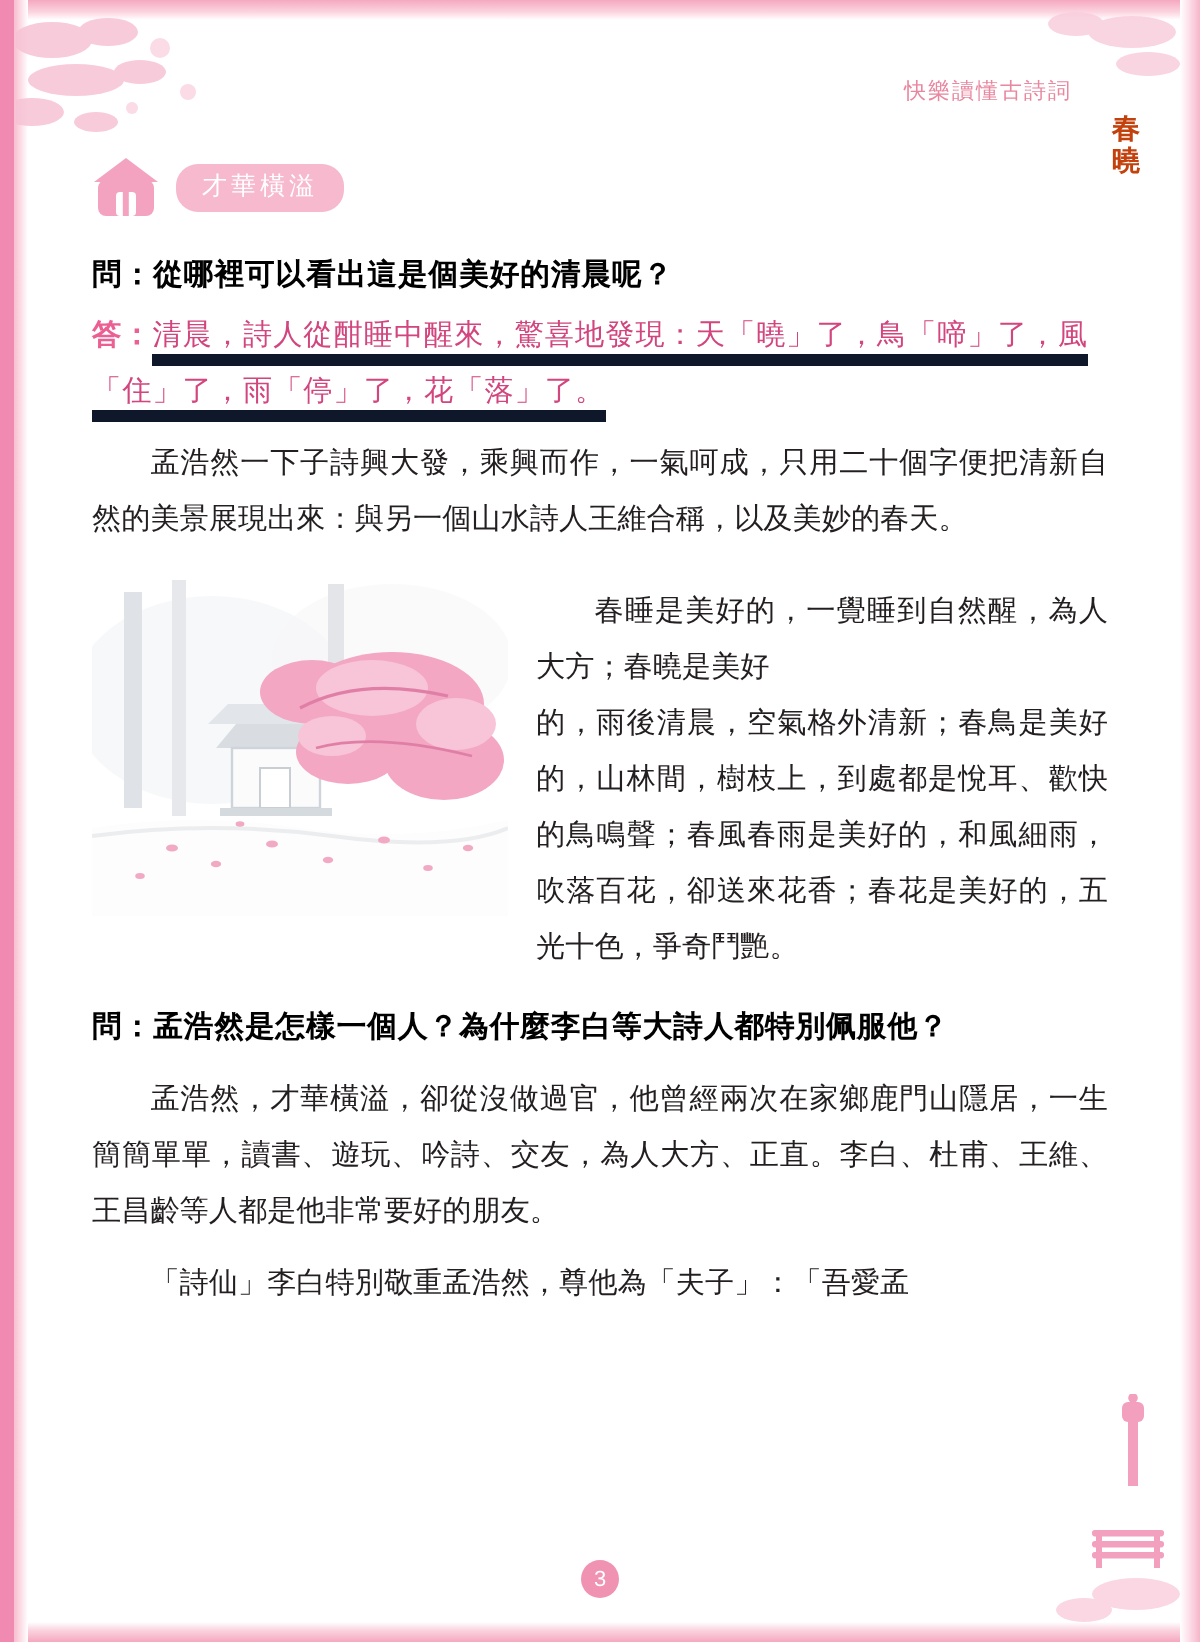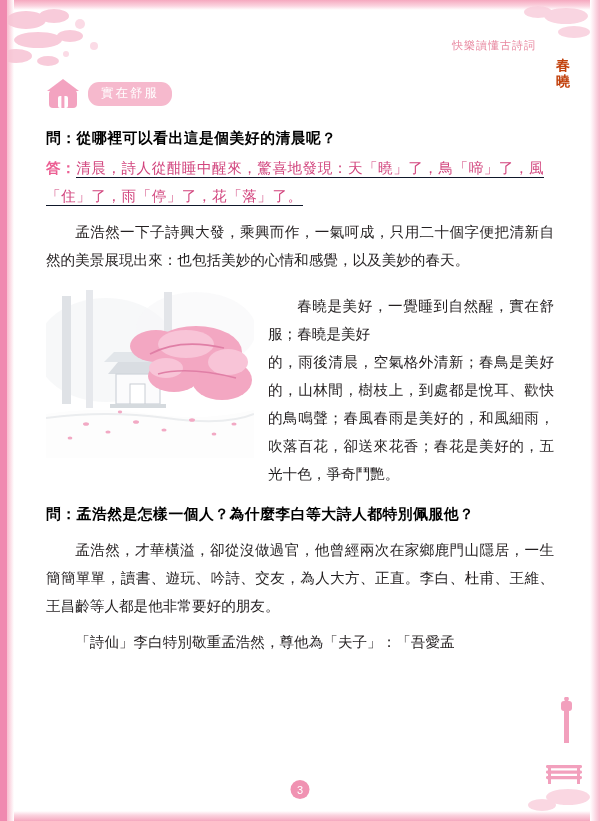--- a/index.html
+++ b/index.html
@@ -123,21 +123,21 @@
     margin: 4px 0 2px 0;
     letter-spacing: 0.5px;
   }
   .aline {
     color: #d2457e;
     font-size: 14.6px;
     letter-spacing: 0.5px;
     margin: 0 0 2px 0;
   }
   .aline .atxt {
-    border-bottom: 1px solid #0f172a;
+    border-bottom: 6px solid #0f172a;
     padding-bottom: 1px;
     display: inline;
   }
   .alabel { color: #ec5f93; font-weight: bold; }
   .para {
     text-indent: 2em;
     margin: 8px 0 0 0;
     text-align: justify;
   }
 
@@ -234,31 +234,31 @@
 
   <div class="section-head">
     <span class="house-icon">
       <svg width="34" height="32" viewBox="0 0 34 32">
         <rect x="3" y="12" width="28" height="18" rx="4" fill="#f3a3c0"></rect>
         <polygon points="17,1 33,13 1,13" fill="#f3a3c0"></polygon>
         <rect x="12" y="18" width="10" height="12" rx="2" fill="#ffffff"></rect>
         <rect x="15.4" y="18" width="3" height="12" fill="#f3a3c0"></rect>
       </svg>
     </span>
-    <span class="section-pill">實在舒服</span>
+    <span class="section-pill">才華橫溢</span>
   </div>
 
   <div class="content">
 
     <div class="qline">問：從哪裡可以看出這是個美好的清晨呢？</div>
     <div class="aline">
       <span class="alabel">答：</span><span class="atxt">清晨，詩人從酣睡中醒來，驚喜地發現：天「曉」了，鳥「啼」了，風「住」了，雨「停」了，花「落」了。</span>
     </div>
 
-    <p class="para">孟浩然一下子詩興大發，乘興而作，一氣呵成，只用二十個字便把清新自然的美景展現出來：也包括美妙的心情和感覺，以及美妙的春天。</p>
+    <p class="para">孟浩然一下子詩興大發，乘興而作，一氣呵成，只用二十個字便把清新自然的美景展現出來：與另一個山水詩人王維合稱，以及美妙的春天。</p>
 
     <div class="illus-block">
       <div class="illus">
         <svg width="208" height="168" viewBox="0 0 208 168">
           <rect x="0" y="0" width="208" height="168" fill="#ffffff"></rect>
 
           <ellipse cx="60" cy="60" rx="70" ry="52" fill="#f4f5f7" opacity="0.75"></ellipse>
           <ellipse cx="150" cy="40" rx="60" ry="38" fill="#f6f6f8" opacity="0.6"></ellipse>
 
           <rect x="16" y="6" width="9" height="108" fill="#dfe2e6"></rect>
@@ -294,21 +294,21 @@
             <ellipse cx="90" cy="132" rx="3" ry="1.8"></ellipse>
             <ellipse cx="118" cy="140" rx="2.6" ry="1.6"></ellipse>
             <ellipse cx="146" cy="130" rx="3" ry="1.8"></ellipse>
             <ellipse cx="168" cy="144" rx="2.4" ry="1.5"></ellipse>
             <ellipse cx="24" cy="148" rx="2.4" ry="1.5"></ellipse>
             <ellipse cx="188" cy="134" rx="2.6" ry="1.6"></ellipse>
             <ellipse cx="74" cy="122" rx="2.2" ry="1.4"></ellipse>
           </g>
         </svg>
       </div>
-      <p class="para wrap-text">春曉是美好，一覺睡到自然醒，實在舒服；春曉是美好</p>
+      <p class="para wrap-text">春睡是美好的，一覺睡到自然醒，為人大方；春曉是美好</p>
       <p class="wrap-text" style="margin:0;">的，雨後清晨，空氣格外清新；春鳥是美好的，山林間，樹枝上，到處都是悅耳、歡快的鳥鳴聲；春風春雨是美好的，和風細雨，吹落百花，卻送來花香；春花是美好的，五光十色，爭奇鬥艷。</p>
     </div>
 
     <div class="qline" style="margin-top:12px;">問：孟浩然是怎樣一個人？為什麼李白等大詩人都特別佩服他？</div>
 
     <p class="para">孟浩然，才華橫溢，卻從沒做過官，他曾經兩次在家鄉鹿門山隱居，一生簡簡單單，讀書、遊玩、吟詩、交友，為人大方、正直。李白、杜甫、王維、王昌齡等人都是他非常要好的朋友。</p>
     <p class="para">「詩仙」李白特別敬重孟浩然，尊他為「夫子」：「吾愛孟</p>
   </div>
 
   <svg class="lamp-deco" width="22" height="46" viewBox="0 0 22 46">

